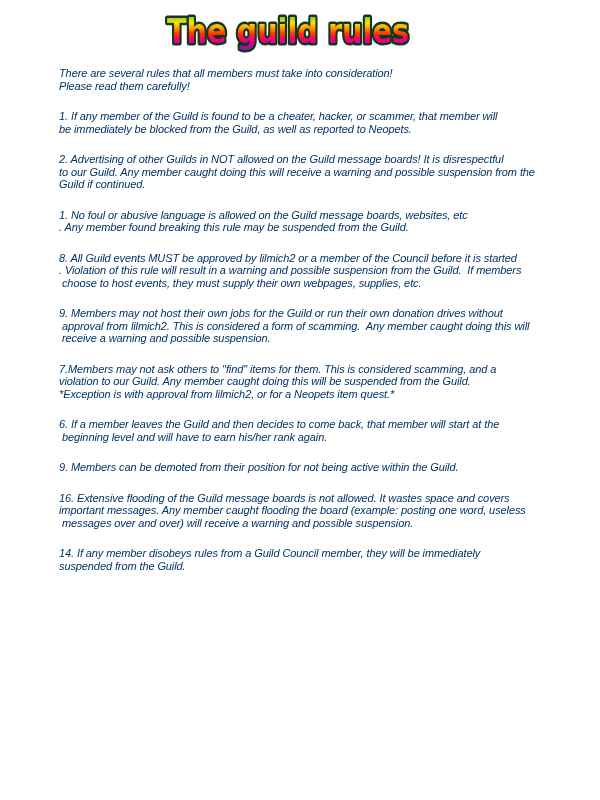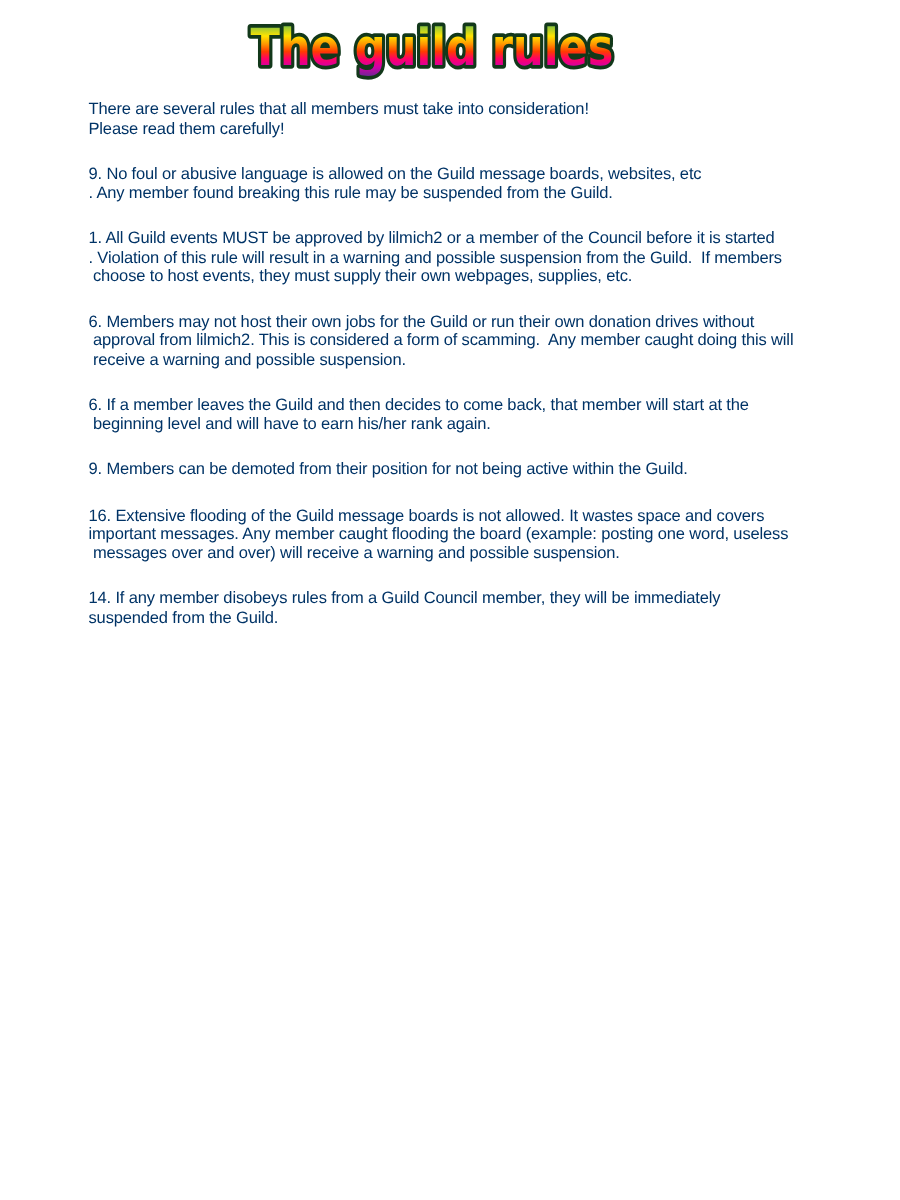--- a/index.html
+++ b/index.html
@@ -27,20 +27,21 @@
     font-size: 34px;
     paint-order: stroke fill;
     stroke-linejoin: round;
     stroke-linecap: round;
   }
   .content {
     position: absolute;
     top: 67px;
     left: 59px;
     width: 525px;
+    font-style: italic;
   }
   .para {
     font-family: "Liberation Sans", sans-serif;
     font-size: 11px;
     line-height: 12.5px;
     letter-spacing: -0.1px;
     color: #003366;
     white-space: pre-wrap;
     margin: 0 0 18px 0;
   }
@@ -64,28 +65,36 @@
           <stop offset="1" stop-color="#5b2d91"></stop>
         </linearGradient>
       </defs>
       <text class="title-text" x="288" y="39" text-anchor="middle" textLength="242" lengthAdjust="spacingAndGlyphs" fill="url(#rainbow)" stroke-width="5" stroke="#12381a">The guild rules</text>
     </svg>
   </header>
 
   <main class="content">
     <p class="para">There are several rules that all members must take into consideration!
 Please read them carefully!</p>
-    <p class="para">9. No foul or abusive language is allowed on the Guild message boards, websites, etc
+    <p class="para">1. If any member of the Guild is found to be a cheater, hacker, or scammer, that member will
+be immediately be blocked from the Guild, as well as reported to Neopets.</p>
+    <p class="para">2. Advertising of other Guilds in NOT allowed on the Guild message boards! It is disrespectful
+to our Guild. Any member caught doing this will receive a warning and possible suspension from the
+Guild if continued.</p>
+    <p class="para">1. No foul or abusive language is allowed on the Guild message boards, websites, etc
 . Any member found breaking this rule may be suspended from the Guild.</p>
-    <p class="para">1. All Guild events MUST be approved by lilmich2 or a member of the Council before it is started
+    <p class="para">8. All Guild events MUST be approved by lilmich2 or a member of the Council before it is started
 . Violation of this rule will result in a warning and possible suspension from the Guild.  If members
  choose to host events, they must supply their own webpages, supplies, etc.</p>
-    <p class="para">6. Members may not host their own jobs for the Guild or run their own donation drives without
+    <p class="para">9. Members may not host their own jobs for the Guild or run their own donation drives without
  approval from lilmich2. This is considered a form of scamming.  Any member caught doing this will
  receive a warning and possible suspension.</p>
+    <p class="para">7.Members may not ask others to "find" items for them. This is considered scamming, and a
+violation to our Guild. Any member caught doing this will be suspended from the Guild.
+*Exception is with approval from lilmich2, or for a Neopets item quest.*</p>
     <p class="para">6. If a member leaves the Guild and then decides to come back, that member will start at the
  beginning level and will have to earn his/her rank again.</p>
     <p class="para">9. Members can be demoted from their position for not being active within the Guild.</p>
     <p class="para">16. Extensive flooding of the Guild message boards is not allowed. It wastes space and covers
 important messages. Any member caught flooding the board (example: posting one word, useless
  messages over and over) will receive a warning and possible suspension.</p>
     <p class="para">14. If any member disobeys rules from a Guild Council member, they will be immediately
 suspended from the Guild.</p>
   </main>
 

